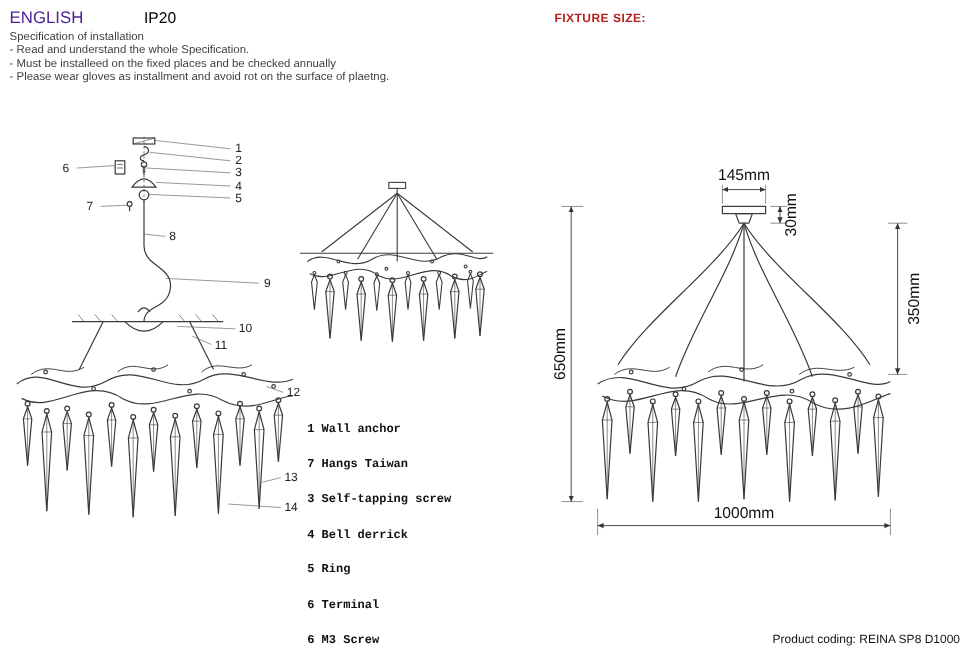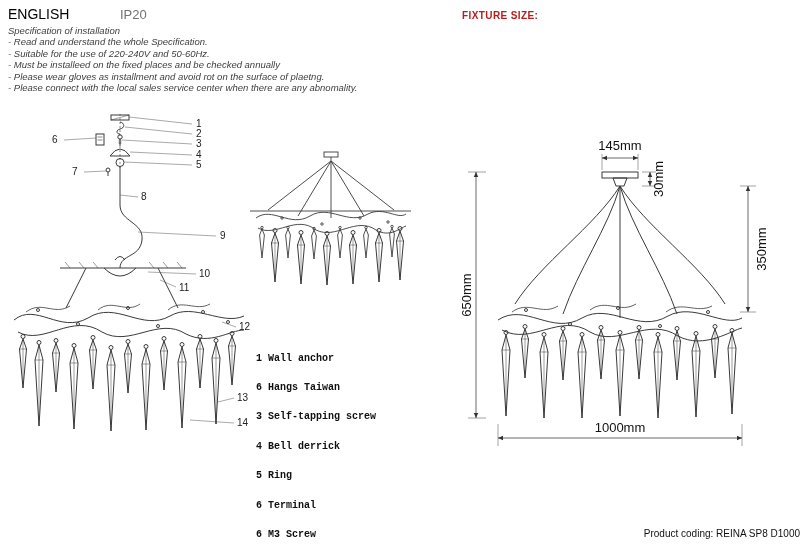--- a/index.html
+++ b/index.html
@@ -1,24 +1,24 @@
 <!DOCTYPE html>
 <html><head>
 <meta charset="utf-8">
 <style>
   html,body{margin:0;padding:0;}
   body{
     width:800px;height:552px;background:#ffffff;position:relative;overflow:hidden;
     font-family:"Liberation Sans",sans-serif;color:#222;
   }
   .abs{position:absolute;}
-  .hdr-lang{left:8px;top:6px;font-size:14px;color:#000000;}
-  .hdr-ip{left:120px;top:7px;font-size:13px;color:#737373;}
+  .hdr-lang{left:8px;top:6px;font-size:14px;color:#4c1d95;}
+  .hdr-ip{left:120px;top:7px;font-size:13px;color:#000000;}
   .fixture{left:462px;top:10px;font-size:10px;font-weight:bold;color:#b91c1c;letter-spacing:.4px;}
-  .spec{left:8px;top:25px;font-size:9.5px;line-height:11.4px;color:#3e3e3e;width:440px;font-style:italic;}
+  .spec{left:8px;top:25px;font-size:9.5px;line-height:11.4px;color:#3e3e3e;width:440px;}
   .parts{left:256px;top:334px;font-family:"Liberation Mono",monospace;font-weight:bold;
          font-size:10px;line-height:9.8px;white-space:pre;color:#101010;}
   .product{left:0;top:528px;width:800px;text-align:right;font-size:10px;color:#111;}
   svg text{font-family:"Liberation Sans",sans-serif;}
   .callout{font-size:10px;fill:#222;}
   .dimtxt{font-size:13px;fill:#111;}
 </style>
 </head>
 <body>
 
@@ -43,24 +43,22 @@
   </defs>
 </svg>
 
 <div class="abs hdr-lang">ENGLISH</div>
 <div class="abs hdr-ip">IP20</div>
 <div class="abs fixture">FIXTURE SIZE:</div>
 
 <div class="abs spec">
   <div>Specification of installation</div>
   <div>- Read and understand the whole Specification.</div>
-  <div>- Suitable for the use of 220-240V and 50-60Hz.</div>
   <div>- Must be installeed on the fixed places and be checked annually</div>
   <div>- Please wear gloves as installment and avoid rot on the surface of plaetng.</div>
-  <div>- Please connect with the local sales service center when there are any abnomality.</div>
 </div>
 
 <svg class="abs" style="left:8px;top:110px" width="250" height="360" viewBox="0 0 250 360">
   <g stroke="#3a3a3a" fill="none" stroke-width="1">
     <line x1="112" y1="4" x2="112" y2="58" stroke-dasharray="2,2" stroke-width="0.6"></line>
     <rect x="103" y="5" width="18" height="5"></rect>
     <line x1="103" y1="10" x2="121" y2="5" stroke-width="0.5"></line>
     <path d="M112,12 c5,1 5,6 0,7 c-4,1 -4,5 0,5"></path>
     <circle cx="112" cy="27" r="2.2"></circle>
     <line x1="112" y1="29" x2="112" y2="36"></line>
@@ -177,21 +175,21 @@
       <use href="#crs" x="105" y="82"></use>
     <use href="#crm" x="118" y="78"></use>
       <use href="#crs" x="131" y="80"></use>
     <use href="#crm" x="144" y="77"></use>
       <use href="#crs" x="152" y="78"></use>
   </g>
 </svg>
 
 <div class="abs parts">
   <div>1 Wall anchor</div>
-  <div>6 Hangs Taiwan</div>
+  <div>7 Hangs Taiwan</div>
   <div>3 Self-tapping screw</div>
   <div>4 Bell derrick</div>
   <div>5 Ring</div>
   <div>6 Terminal</div>
   <div>6 M3 Screw</div>
   
   
   
   
   

